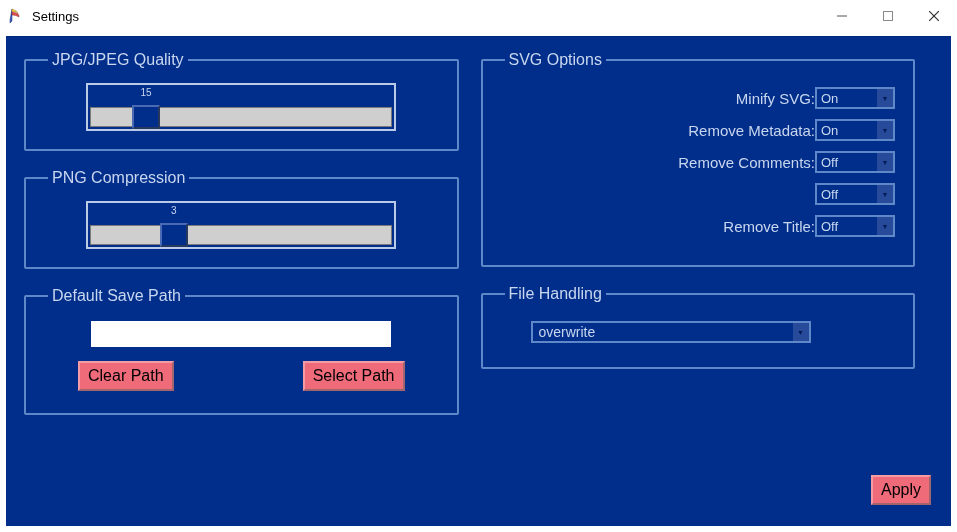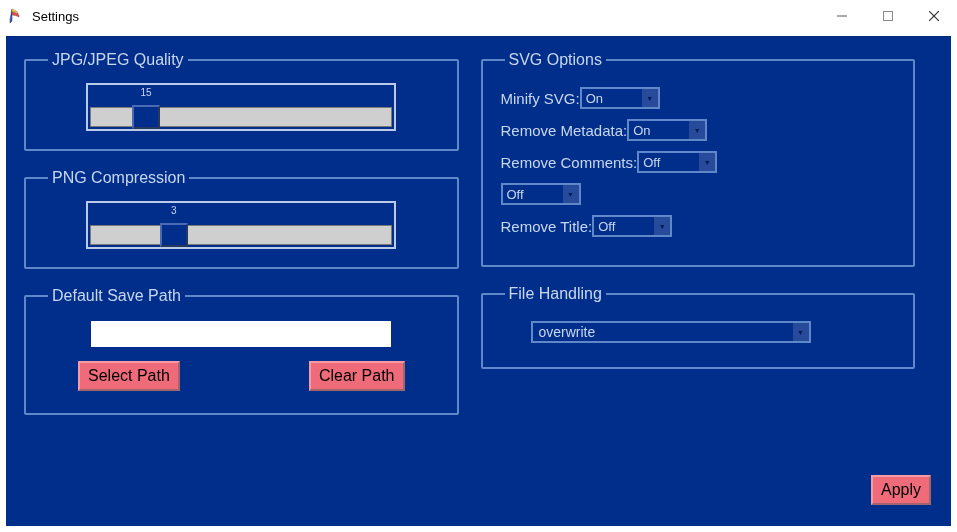--- a/index.html
+++ b/index.html
@@ -130,21 +130,21 @@
       border: 2px outset #f59ba6;
       color: #000;
       font-size: 16px;
       padding: 4px 8px;
       font-family: inherit;
       cursor: pointer;
     }
     .opt-row {
       display: flex;
       align-items: center;
-      justify-content: flex-start;
+      justify-content: flex-end;
       margin: 4px 0 10px 0;
     }
     .opt-label {
       color: #c8d6ef;
       font-size: 15px;
     }
     .sel {
       width: 80px;
       height: 22px;
       background: #002e8a;
@@ -242,22 +242,22 @@
               <div class="slider-track"></div>
               <div class="slider-knob" style="left:85.5px;"></div>
             </div>
           </div>
         </fieldset>
 
         <fieldset class="group">
           <legend>Default Save Path</legend>
           <input class="path-input" type="text" value="" style="">
           <div class="btn-row">
+            <button class="pink-btn">Clear Path</button>
             <button class="pink-btn">Select Path</button>
-            <button class="pink-btn">Clear Path</button>
           </div>
         </fieldset>
 
       </div>
 
       <div class="col">
 
         <fieldset class="group">
           <legend>SVG Options</legend>
 

